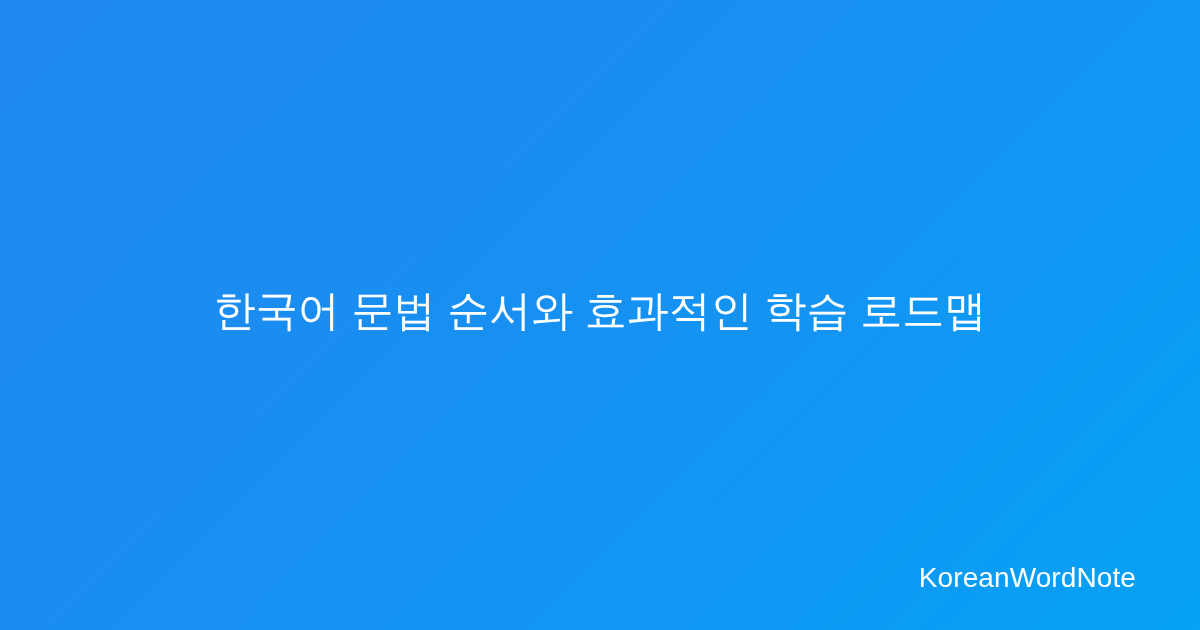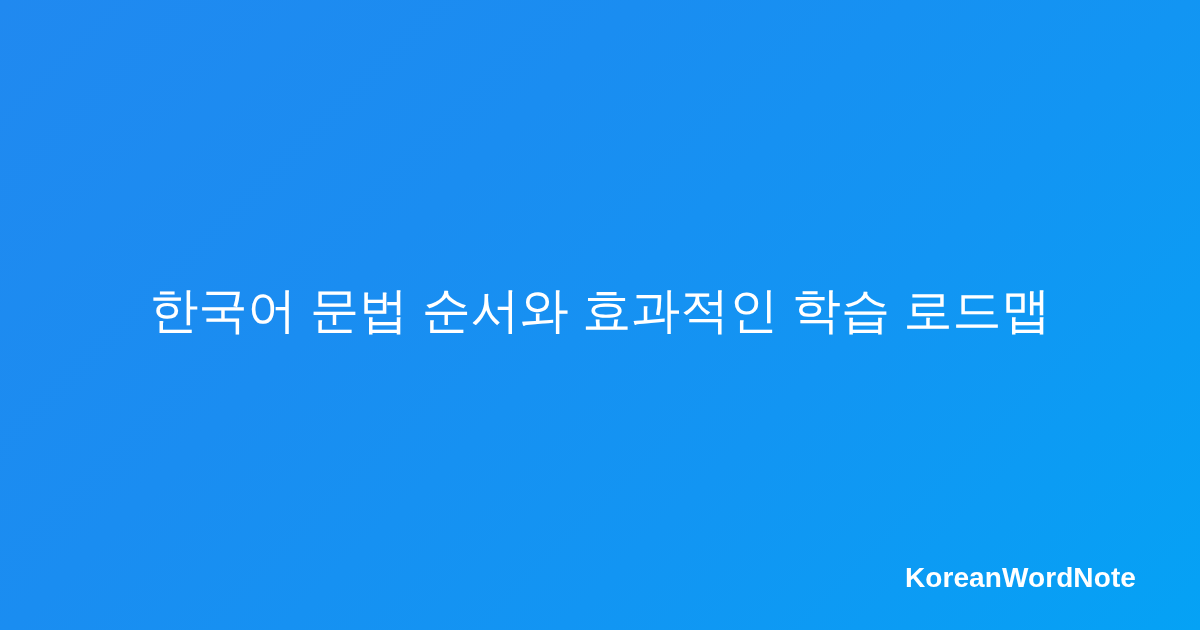--- a/index.html
+++ b/index.html
@@ -30,40 +30,40 @@
   #title-block {
     width: 1024px;
     display: flex;
     justify-content: center;
     align-items: center;
     margin-top: -8px;
   }
 
   #card-title {
     margin: 0;
-    font-size: 49px;
+    font-size: 42px;
     font-weight: 400;
     line-height: 1.22;
     color: #ffffff;
     text-align: center;
     letter-spacing: 0px;
     white-space: nowrap;
   }
 
   #brand-row {
     position: absolute;
     right: 64px;
     bottom: 38px;
     display: flex;
     align-items: center;
   }
 
   #brand-name {
     font-size: 28px;
-    font-weight: 700;
+    font-weight: 400;
     line-height: 1;
     color: #ffffff;
     letter-spacing: 0.1px;
     white-space: nowrap;
   }
 </style>
 </head>
 <body>
 
 <div id="og-card">

